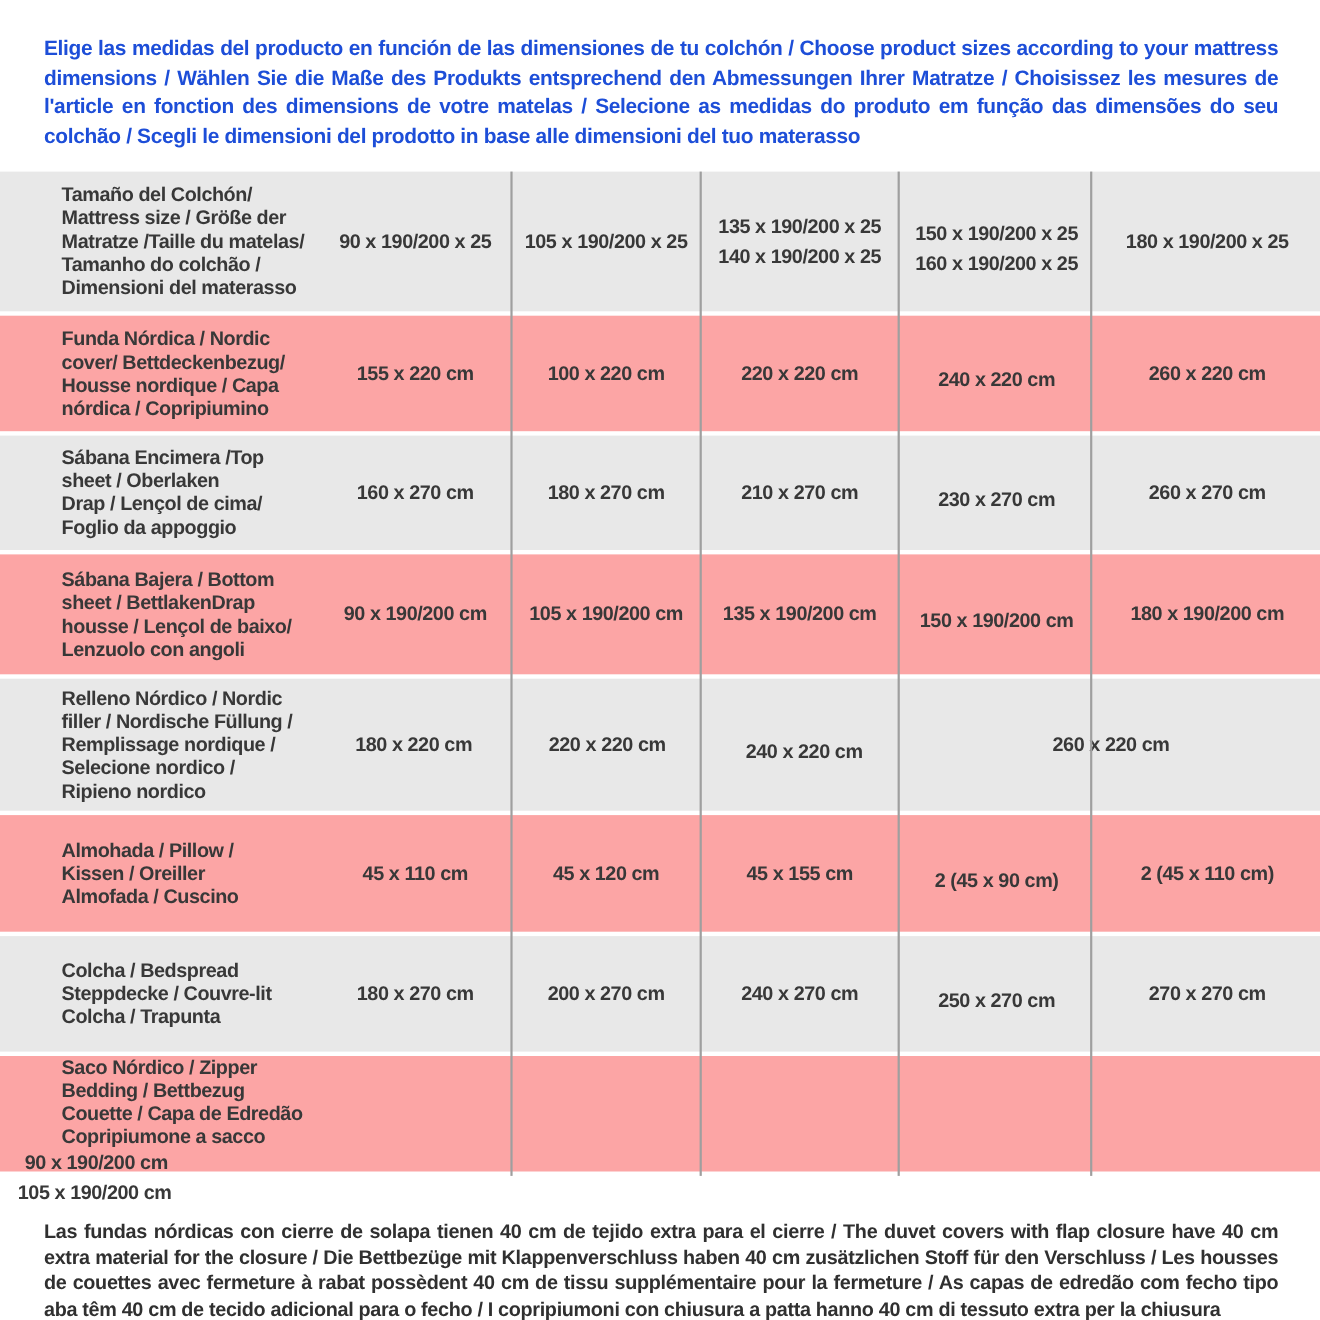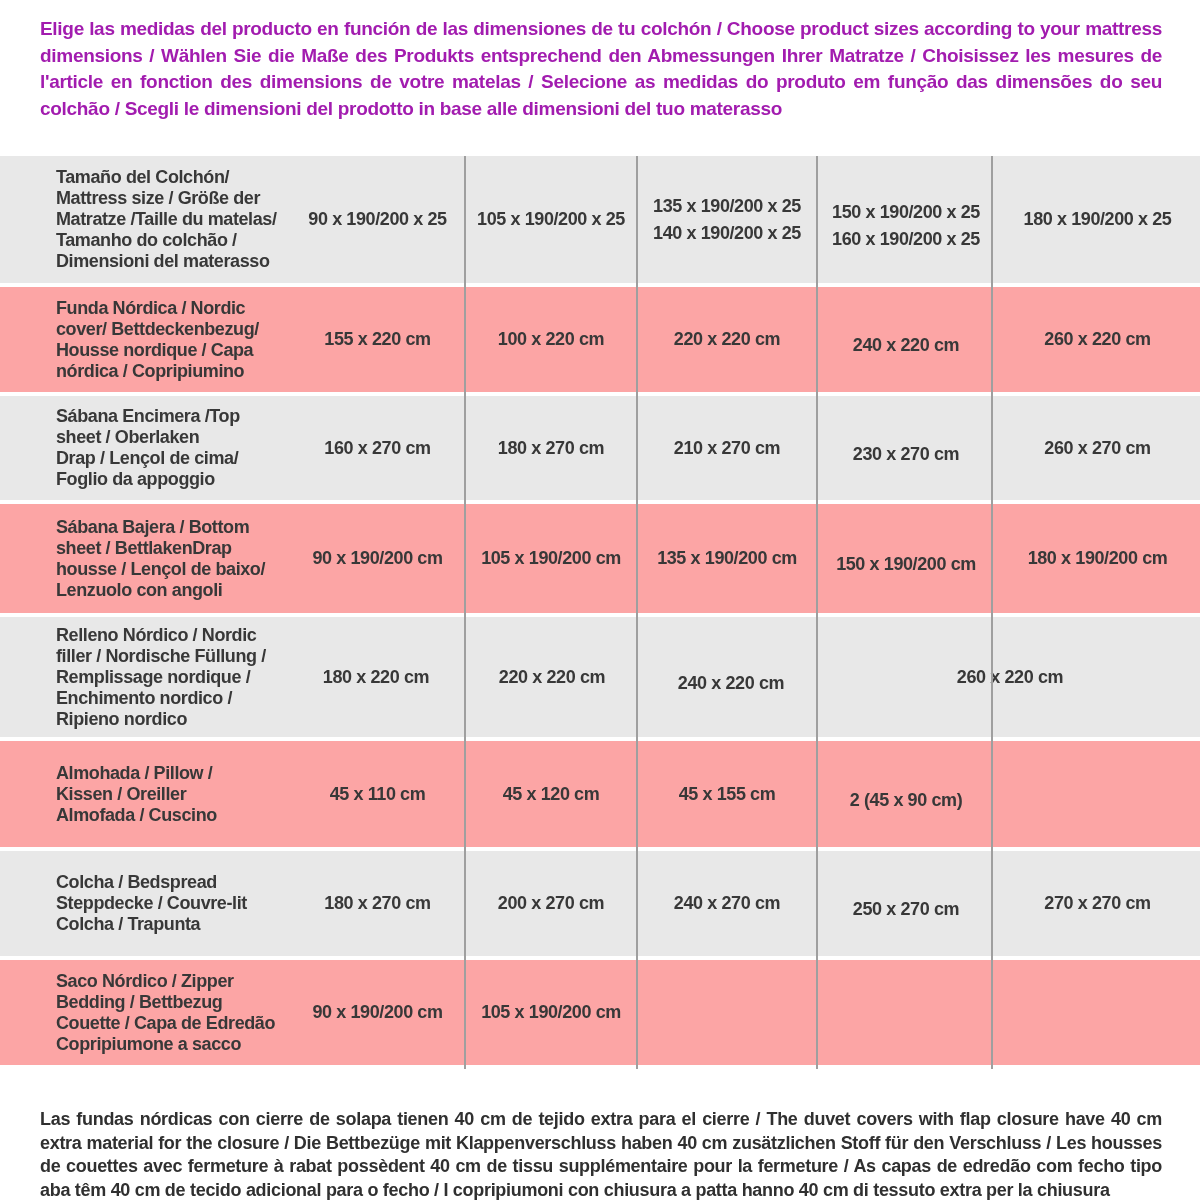--- a/index.html
+++ b/index.html
@@ -2,37 +2,37 @@
 <html><head>
 <meta charset="utf-8">
 <style>
   html,body{margin:0;padding:0;}
   body{
     width:1200px;height:1200px;background:#ffffff;position:relative;
     font-family:"Liberation Sans",sans-serif;font-weight:700;color:#333333;
     -webkit-font-smoothing:antialiased;overflow:hidden;
   }
   .intro{
-    position:absolute;left:40px;top:16px;width:1122px;
+    position:absolute;left:40px;top:32px;width:1122px;
     font-size:19px;line-height:26.5px;letter-spacing:-0.3px;
-    text-align:justify;color:#a21caf;
+    text-align:justify;color:#1d4ed8;
   }
   .size-table{
     position:absolute;left:0;top:156px;width:1200px;
   }
   .trow{display:flex;margin-bottom:4px;background:#fca5a5;}
   .trow.gray{background:#e8e8e8;}
   .r0{height:127px;}
   .r1{height:105px;}
   .r2{height:104px;}
   .r3{height:109px;}
   .r4{height:120px;}
   .r5{height:106px;}
   .r6{height:105px;}
-  .r7{height:105px;}
+  .r7{height:105px;flex-direction:column;}
   .cell-label{
     width:290px;box-sizing:border-box;padding-left:56px;
     display:flex;align-items:center;text-align:left;
     font-size:18px;line-height:21px;letter-spacing:-0.4px;
     white-space:pre-line;color:#383838;
   }
   .cell-val{
     display:flex;align-items:center;justify-content:center;
     text-align:center;font-size:18px;line-height:27px;letter-spacing:-0.4px;
     white-space:pre-line;color:#383838;box-sizing:border-box;
@@ -110,36 +110,37 @@
     <div class="cell-val c2">105 x 190/200 cm</div>
     <div class="cell-val c3">135 x 190/200 cm</div>
     <div class="cell-val c4">150 x 190/200 cm</div>
     <div class="cell-val c5">180 x 190/200 cm</div>
   </div>
 
   <div class="trow gray r4">
     <div class="cell-label">Relleno Nórdico / Nordic
 filler / Nordische Füllung /
 Remplissage nordique /
-Enchimento nordico /
+Selecione nordico /
 Ripieno nordico</div>
     <div class="cell-val c2">180 x 220 cm</div>
     <div class="cell-val c3">220 x 220 cm</div>
     <div class="cell-val c4">240 x 220 cm</div>
     <div class="cell-val c5">260 x 220 cm</div>
   </div>
 
   <div class="trow r5">
     <div class="cell-label">Almohada  / Pillow /
 Kissen / Oreiller
 Almofada / Cuscino</div>
     <div class="cell-val c1">45 x 110 cm</div>
     <div class="cell-val c2">45 x 120 cm</div>
     <div class="cell-val c3">45 x 155 cm</div>
     <div class="cell-val c4">2 (45 x 90 cm)</div>
+    <div class="cell-val c5">2 (45 x 110 cm)</div>
   </div>
 
   <div class="trow gray r6">
     <div class="cell-label">Colcha / Bedspread
 Steppdecke / Couvre-lit
 Colcha / Trapunta</div>
     <div class="cell-val c1">180 x 270 cm</div>
     <div class="cell-val c2">200 x 270 cm</div>
     <div class="cell-val c3">240 x 270 cm</div>
     <div class="cell-val c4">250 x 270 cm</div>

